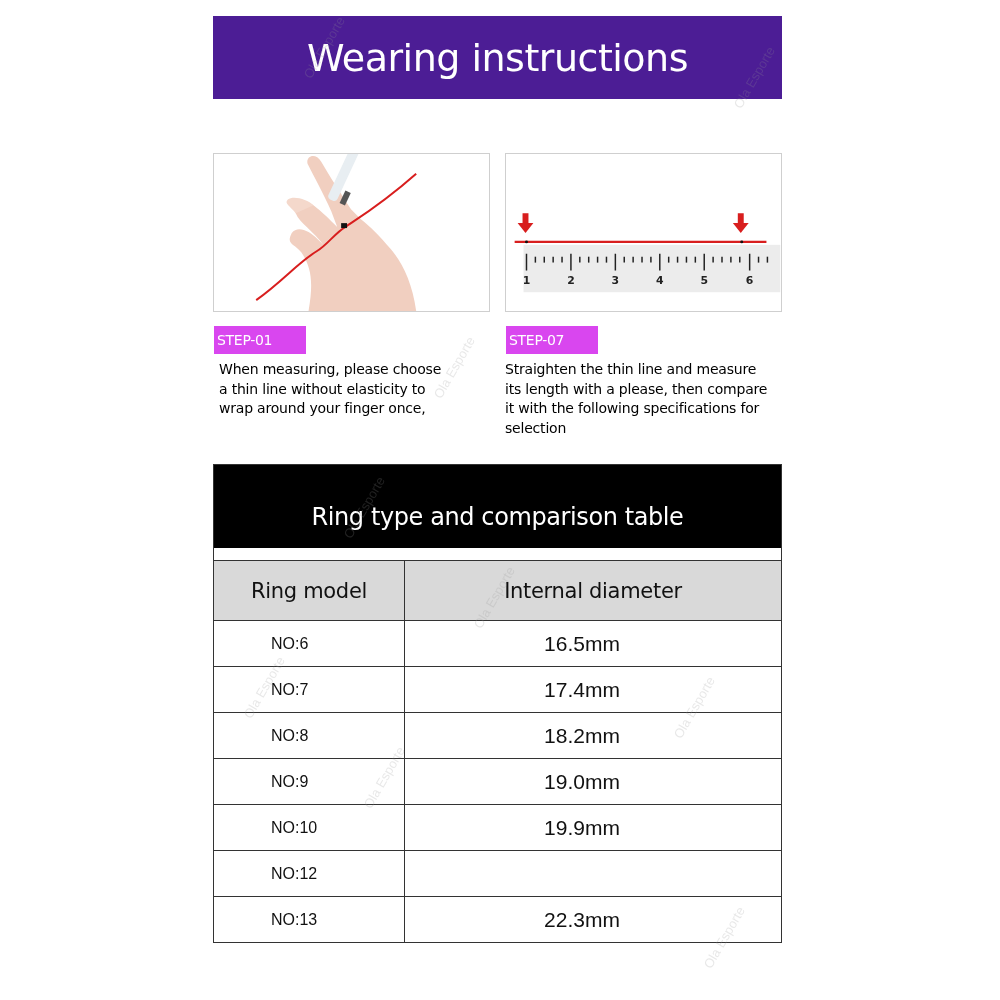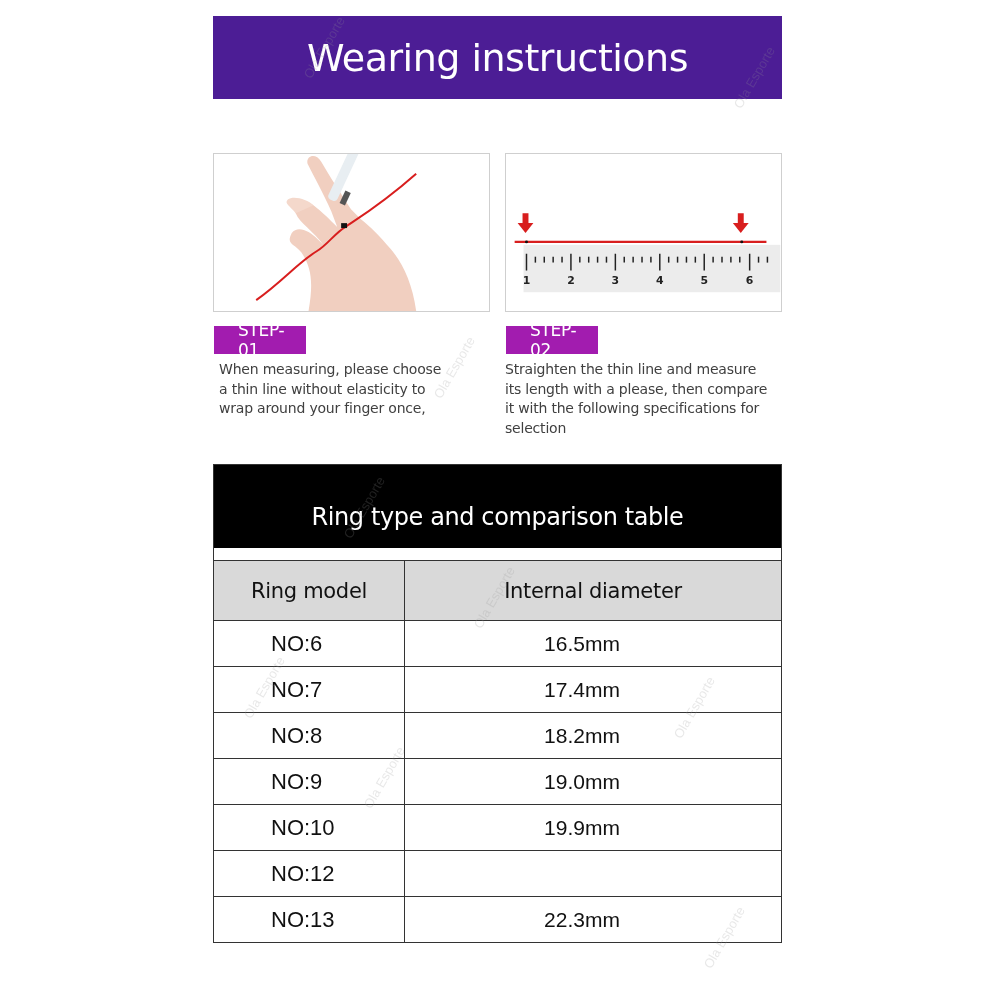--- a/index.html
+++ b/index.html
@@ -17,30 +17,30 @@
 
   .panel {
     position: absolute; top: 153px; height: 159px; background: #fff;
     border: 1px solid #cfcfcf; overflow: hidden;
   }
   .panel.left { left: 213px; width: 277px; }
   .panel.right { left: 505px; width: 277px; }
   .panel svg { display: block; width: 100%; height: 100%; }
 
   .step-badge {
-    position: absolute; top: 326px; height: 28px; background: #a21caf; color: #fff;
-    font-family: "DejaVu Sans", sans-serif; font-size: 17px; padding: 0 24px;
+    position: absolute; top: 326px; height: 28px; background: #d946ef; color: #fff;
+    font-family: "DejaVu Sans", sans-serif; font-size: 14px; padding: 0 3px;
     display: flex; align-items: center; letter-spacing: -0.3px;
   }
   .step-badge.s1 { left: 214px; width: 92px; }
   .step-badge.s2 { left: 506px; width: 92px; }
 
   .step-text {
     position: absolute; top: 360px; font-family: "DejaVu Sans", sans-serif;
-    font-size: 14px; line-height: 19.5px; color: #404040; letter-spacing: -0.2px;
+    font-size: 14px; line-height: 19.5px; color: #000000; letter-spacing: -0.2px;
   }
   .step-text.t1 { left: 219px; width: 265px; }
   .step-text.t2 { left: 505px; width: 280px; }
   .step-text span { display: block; white-space: nowrap; }
 
   .table-wrap {
     position: absolute; left: 213px; top: 464px; width: 569px;
     border: 1.5px solid #333;
   }
   .table-title {
@@ -51,21 +51,21 @@
     font-family: "DejaVu Sans", sans-serif; font-weight: normal; font-size: 24px;
     letter-spacing: -0.4px;
   }
   .row { display: flex; height: 46px; border-top: 1.5px solid #333; }
   .row.head { background: #d9d9d9; height: 60px; margin-top: 12px; }
   .row .c1 { width: 191px; border-right: 1.5px solid #333; display: flex; align-items: center; justify-content: center; }
   .row .c2 { flex: 1; display: flex; align-items: center; justify-content: center; }
   .row.head .c1, .row.head .c2 {
     font-family: "DejaVu Sans", sans-serif; font-size: 21px; color: #111; letter-spacing: -0.3px;
   }
-  .row.data .c1 { font-size: 22px; justify-content: flex-start; padding-left: 57px; }
+  .row.data .c1 { font-size: 16px; justify-content: flex-start; padding-left: 57px; }
   .row.data .c2 { font-size: 21px; padding-right: 22px; }
   .row.data .c1 span, .row.data .c2 span { font-family: "Liberation Sans", sans-serif; color: #111; }
 
   .watermark {
     position: absolute; font-family: "Liberation Sans", sans-serif; font-size: 13px;
     color: rgba(150,150,150,0.22); transform: rotate(-60deg); white-space: nowrap; pointer-events: none;
   }
 </style>
 </head>
 <body>
@@ -140,21 +140,21 @@
       <text x="65" y="132">2</text>
       <text x="110" y="132">3</text>
       <text x="155" y="132">4</text>
       <text x="200" y="132">5</text>
       <text x="246" y="132">6</text>
     </g>
   </svg>
 </div>
 
 <div class="step-badge s1">STEP-01</div>
-<div class="step-badge s2">STEP-02</div>
+<div class="step-badge s2">STEP-07</div>
 
 <div class="step-text t1">
   <span>When measuring, please choose</span>
   <span>a thin line without elasticity to</span>
   <span>wrap around your finger once,</span>
 </div>
 <div class="step-text t2">
   <span>Straighten the thin line and measure</span>
   <span>its length with a please, then compare</span>
   <span>it with the following specifications for</span>

